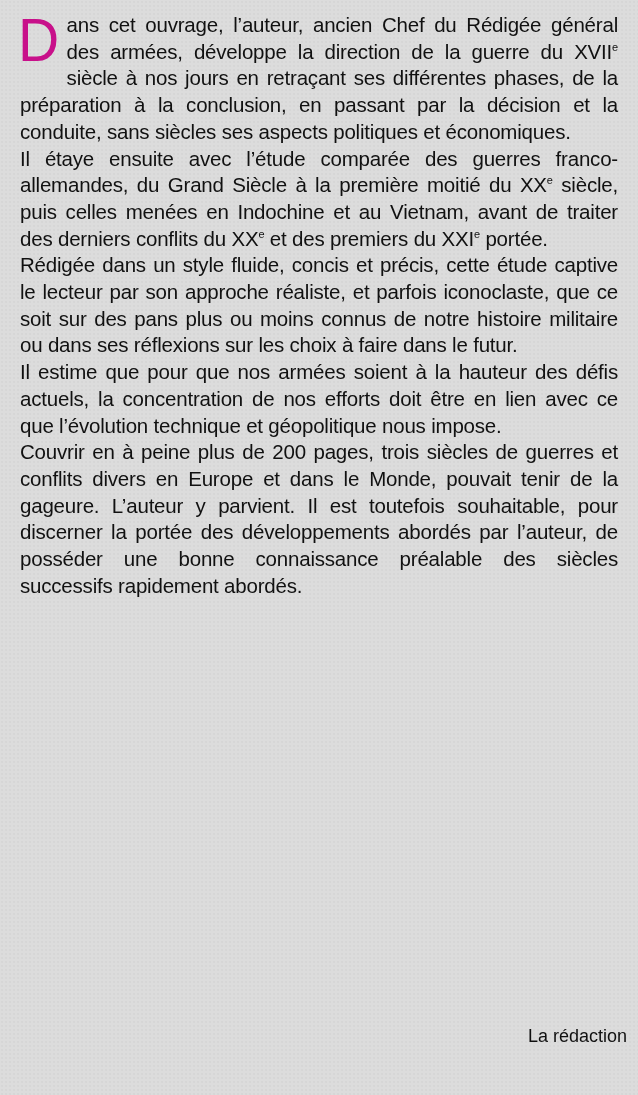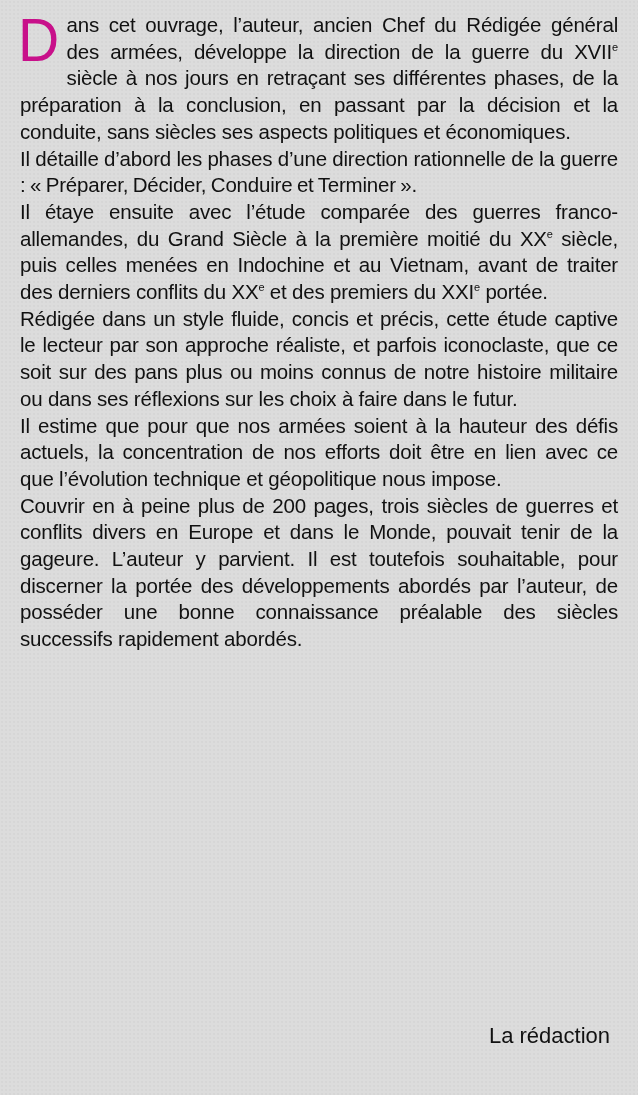--- a/index.html
+++ b/index.html
@@ -47,38 +47,37 @@
       transform: scaleX(0.92);
       transform-origin: left top;
     }
     sup {
       font-size: 11px;
       vertical-align: super;
       line-height: 0;
     }
     .signature {
       position: absolute;
-      right: 28px;
+      right: 11px;
       top: 1023px;
-      font-size: 22px;
+      font-size: 18px;
       line-height: 26px;
     }
   </style>
 </head>
 <body>
 
 <div class="page">
   <div class="article">
 
     <p>
       <span class="dropcap" style="color: rgb(200, 16, 138);">D</span>
       <span>ans cet ouvrage, l’auteur, ancien Chef du Rédigée général des armées, développe la direction de la guerre du XVII</span><sup>e</sup><span> siècle à nos jours en retraçant ses différentes phases, de la préparation à la conclusion, en passant par la décision et la conduite, sans siècles ses aspects politiques et économiques.</span>
     </p>
 
-    <p style="word-spacing:-1px;">Il détaille d’abord les phases d’une direction rationnelle de la guerre : « Préparer, Décider, Conduire et Terminer ».</p>
 
     <p>
       <span>Il étaye ensuite avec l’étude comparée des guerres franco-allemandes, du Grand Siècle à la première moitié du XX</span><sup>e</sup><span> siècle, puis celles menées en Indochine et au Vietnam, avant de traiter des derniers conflits du XX</span><sup>e</sup><span> et des premiers du XXI</span><sup>e</sup><span> portée.</span>
     </p>
 
 
     <p>Rédigée dans un style fluide, concis et précis, cette étude captive le lecteur par son approche réaliste, et parfois iconoclaste, que ce soit sur des pans plus ou moins connus de notre histoire militaire ou dans ses réflexions sur les choix à faire dans le futur.</p>
 
     <p>Il estime que pour que nos armées soient à la hauteur des défis actuels, la concentration de nos efforts doit être en lien avec ce que l’évolution technique et géopolitique nous impose.</p>
 

